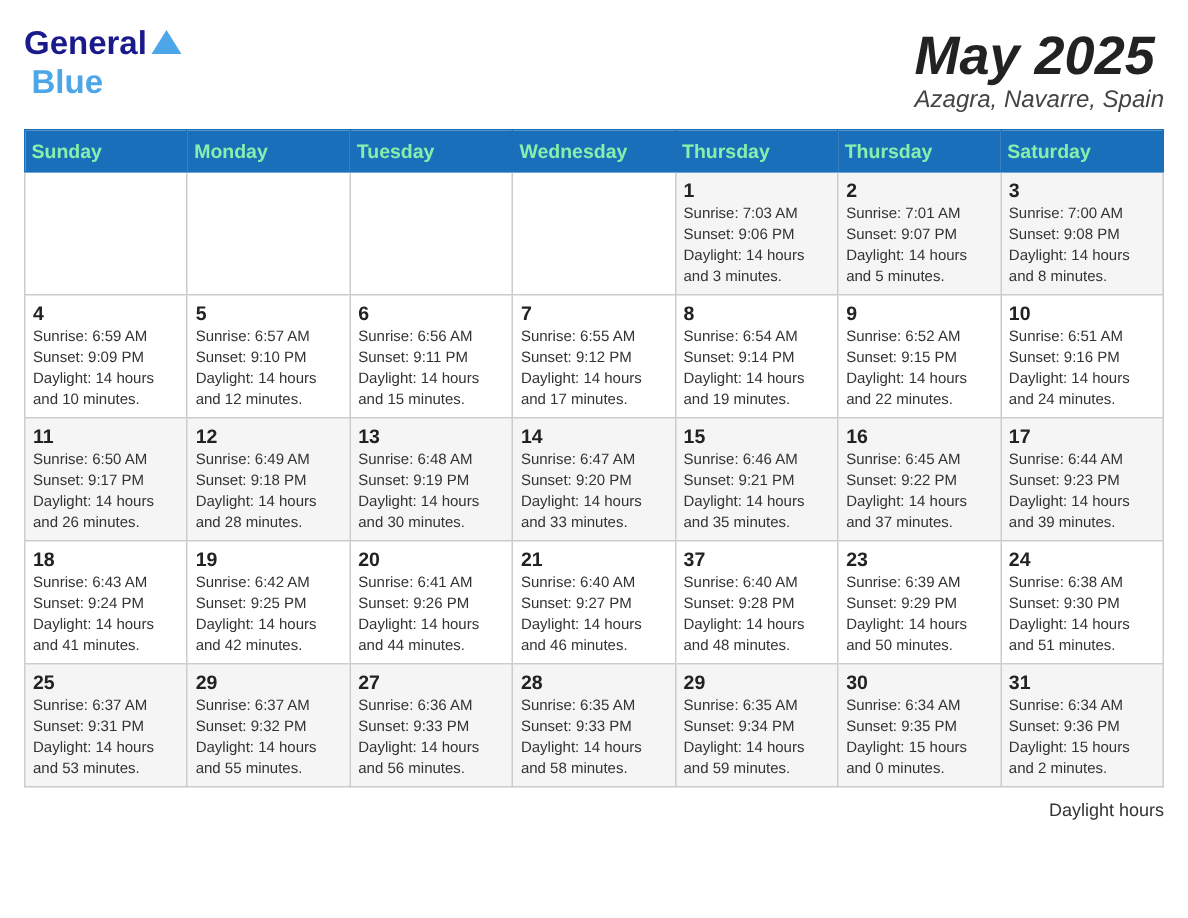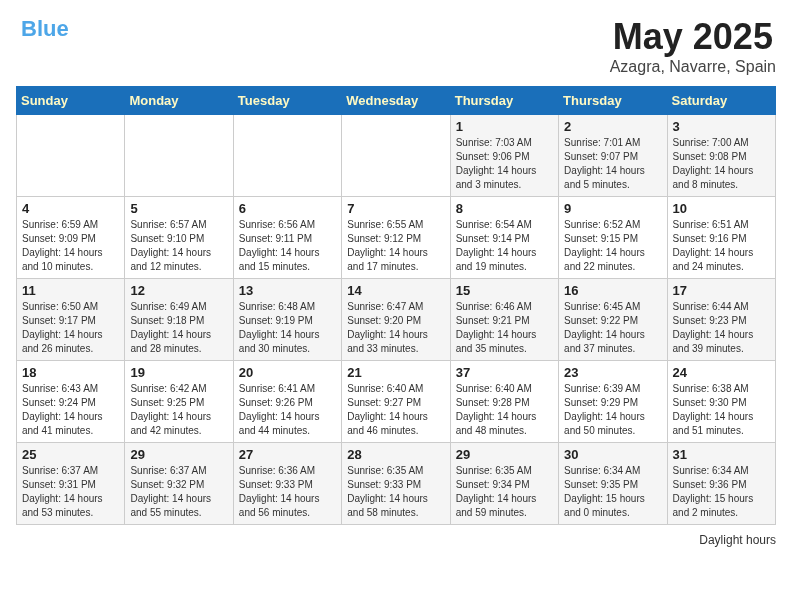--- a/index.html
+++ b/index.html
@@ -14,39 +14,40 @@
       display: flex;
       justify-content: space-between;
       align-items: flex-start;
       margin-bottom: 10px;
     }
     .logo {
       display: flex;
       align-items: center;
     }
     .title-area {
-      text-align: center;
+      text-align: left;
+      font-style: italic;
     }
     .main-title {
       font-size: 36px;
       font-weight: bold;
       color: #222;
     }
     .subtitle {
       font-size: 16px;
       color: #444;
     }
     .calendar {
       width: 100%;
       border-collapse: collapse;
       border: 1px solid #ccc;
     }
     .calendar th {
       background: #1a6fba;
-      color: #fef9c3;
+      color: #86efac;
       font-size: 13px;
       font-weight: bold;
       padding: 6px 4px;
       text-align: left;
       border: 1px solid #1a6fba;
     }
     .calendar td {
       vertical-align: top;
       border: 1px solid #ccc;
       padding: 4px 5px;
@@ -83,20 +84,24 @@
       text-align: right;
     }
   </style>
 </head>
 <body>
 
 <div>
   <div class="header-area">
     <div class="logo">
       <div>
+        <div style="display:flex;align-items:center;">
+          <span style="font-size:22px;font-weight:bold;color:#1a1a8c;">General</span>
+          <span style="display:inline-block;width:0;height:0;border-left:10px solid transparent;border-right:10px solid transparent;border-bottom:16px solid #4da6e8;margin-left:3px;margin-bottom:2px;"></span>
+        </div>
         <span style="font-size:22px;font-weight:bold;color:#4da6e8;margin-left:5px;">Blue</span>
       </div>
     </div>
     <div class="title-area">
       <div class="main-title">May 2025</div>
       <div class="subtitle">Azagra, Navarre, Spain</div>
     </div>
   </div>
 
   <table class="calendar">

